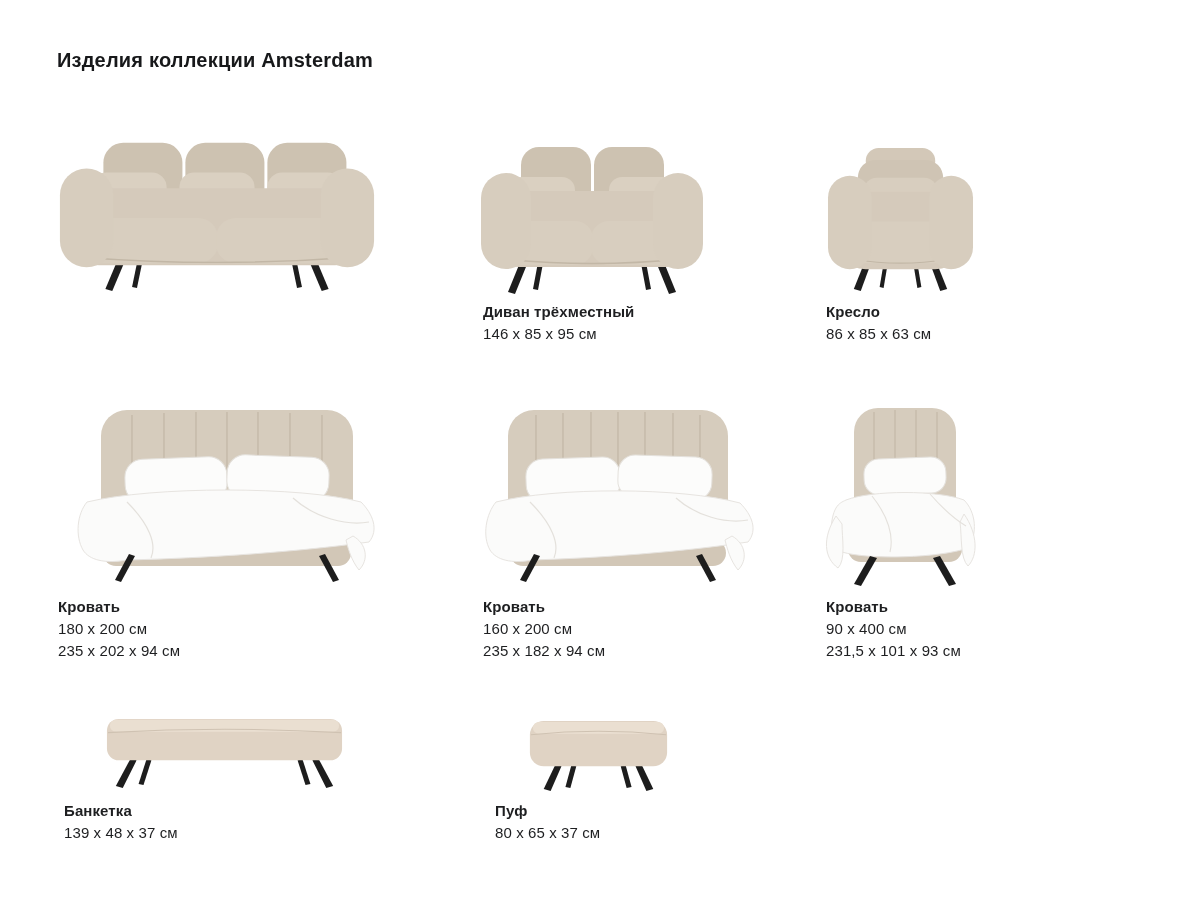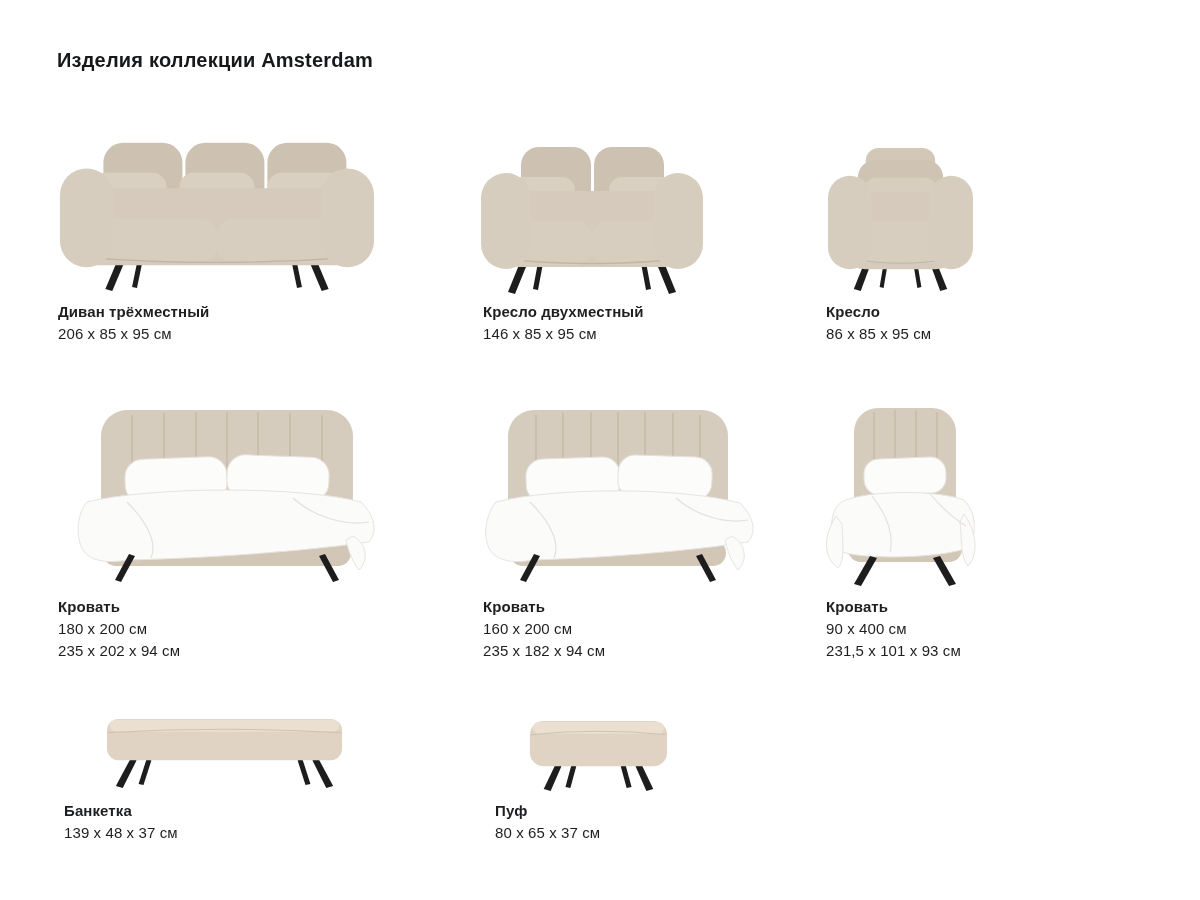--- a/index.html
+++ b/index.html
@@ -42,24 +42,20 @@
         <rect x="26" y="88" width="140" height="46" rx="20" fill="#d8cebf"></rect>
         <rect x="164" y="88" width="140" height="46" rx="20" fill="#d8cebf"></rect>
         <path d="M30 128 Q165 138 300 128" stroke="#c2b7a6" stroke-width="1.4" fill="none"></path>
       </g>
       <g fill="#d7cdbe">
         <rect x="6" y="38" width="54" height="100" rx="27"></rect>
         <rect x="270" y="38" width="54" height="100" rx="27"></rect>
       </g>
     </svg>
   </div>
-  <div class="plabel" style="left:58px;top:301px">
-    <div class="pname">Диван трёхместный</div>
-    <div class="pdim">206 x 85 x 95 см</div>
-  </div>
 
   <div class="pimg" style="left:477px;top:137px;width:230px;height:158px">
     <svg viewBox="0 0 230 158">
       <g fill="#1d1d1d">
         <path d="M46 118 L31 155 L38 157 L53 120 Z"></path>
         <path d="M62 120 L56 152 L61 153 L67 121 Z"></path>
         <path d="M184 118 L199 155 L192 157 L177 120 Z"></path>
         <path d="M168 120 L174 152 L169 153 L163 121 Z"></path>
       </g>
       <g fill="#cdc2b1">
@@ -76,21 +72,21 @@
         <rect x="114" y="84" width="94" height="44" rx="18" fill="#d8cebf"></rect>
         <path d="M26 122 Q115 131 204 122" stroke="#c2b7a6" stroke-width="1.3" fill="none"></path>
       </g>
       <g fill="#d7cdbe">
         <rect x="4" y="36" width="50" height="96" rx="25"></rect>
         <rect x="176" y="36" width="50" height="96" rx="25"></rect>
       </g>
     </svg>
   </div>
   <div class="plabel" style="left:483px;top:301px">
-    <div class="pname">Кресло двухместный</div>
+    <div class="pname">Диван трёхместный</div>
     <div class="pdim">146 x 85 x 95 см</div>
   </div>
 
   <div class="pimg" style="left:826px;top:142px;width:149px;height:151px">
     <svg viewBox="0 0 150 152">
       <g fill="#1d1d1d">
         <path d="M40 118 L28 148 L35 150 L46 120 Z"></path>
         <path d="M58 122 L54 146 L58 147 L62 123 Z"></path>
         <path d="M110 118 L122 148 L115 150 L104 120 Z"></path>
         <path d="M92 122 L96 146 L92 147 L88 123 Z"></path>
@@ -107,21 +103,21 @@
         <path d="M28 118 Q75 126 122 118" stroke="#c2b7a6" stroke-width="1.2" fill="none"></path>
       </g>
       <g fill="#d7cdbe">
         <rect x="2" y="34" width="44" height="94" rx="22"></rect>
         <rect x="104" y="34" width="44" height="94" rx="22"></rect>
       </g>
     </svg>
   </div>
   <div class="plabel" style="left:826px;top:301px">
     <div class="pname">Кресло</div>
-    <div class="pdim">86 x 85 x 95 см</div>
+    <div class="pdim">86 x 85 x 63 см</div>
   </div>
 
   <div class="pimg" style="left:57px;top:402px;width:340px;height:182px">
     <svg viewBox="0 0 340 182">
       <g>
         <rect x="44" y="8" width="252" height="124" rx="26" fill="#d6ccbd"></rect>
         <g stroke="#b8ac9a" stroke-width="1.6" opacity=".5">
           <line x1="75" y1="13" x2="75" y2="90"></line>
             <line x1="107" y1="11" x2="107" y2="88"></line>
           <line x1="139" y1="10" x2="139" y2="86"></line>

